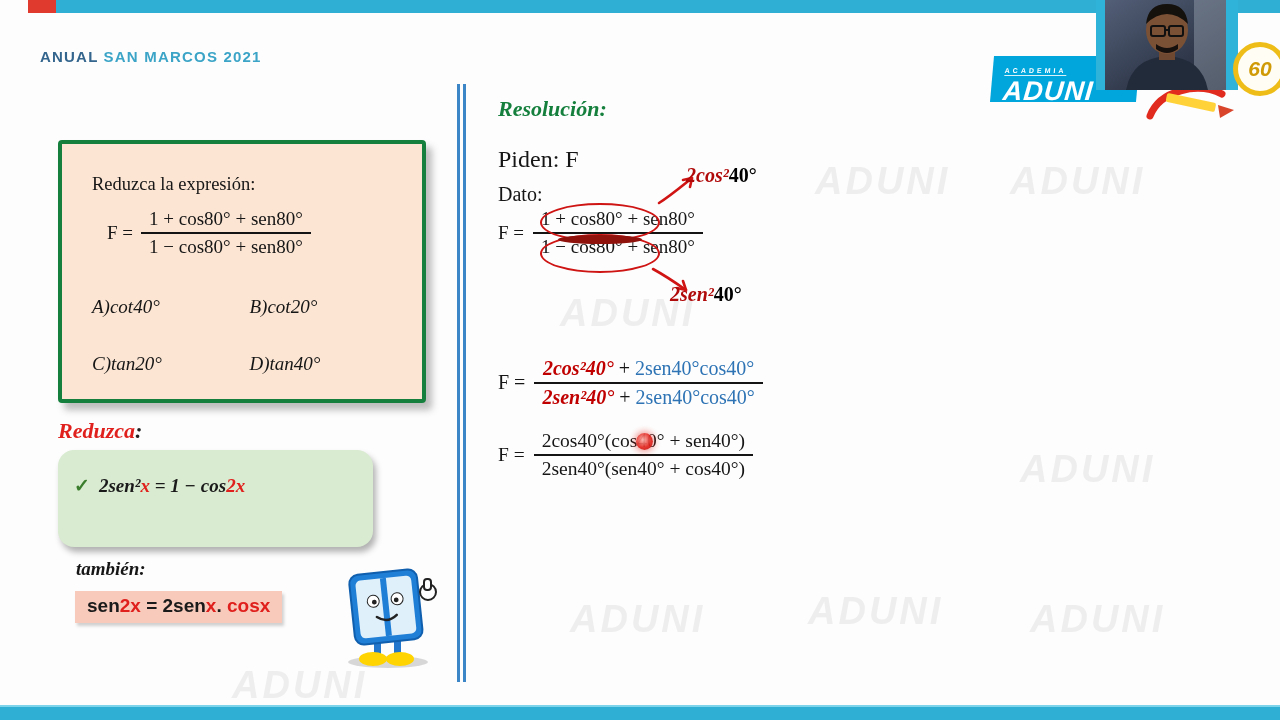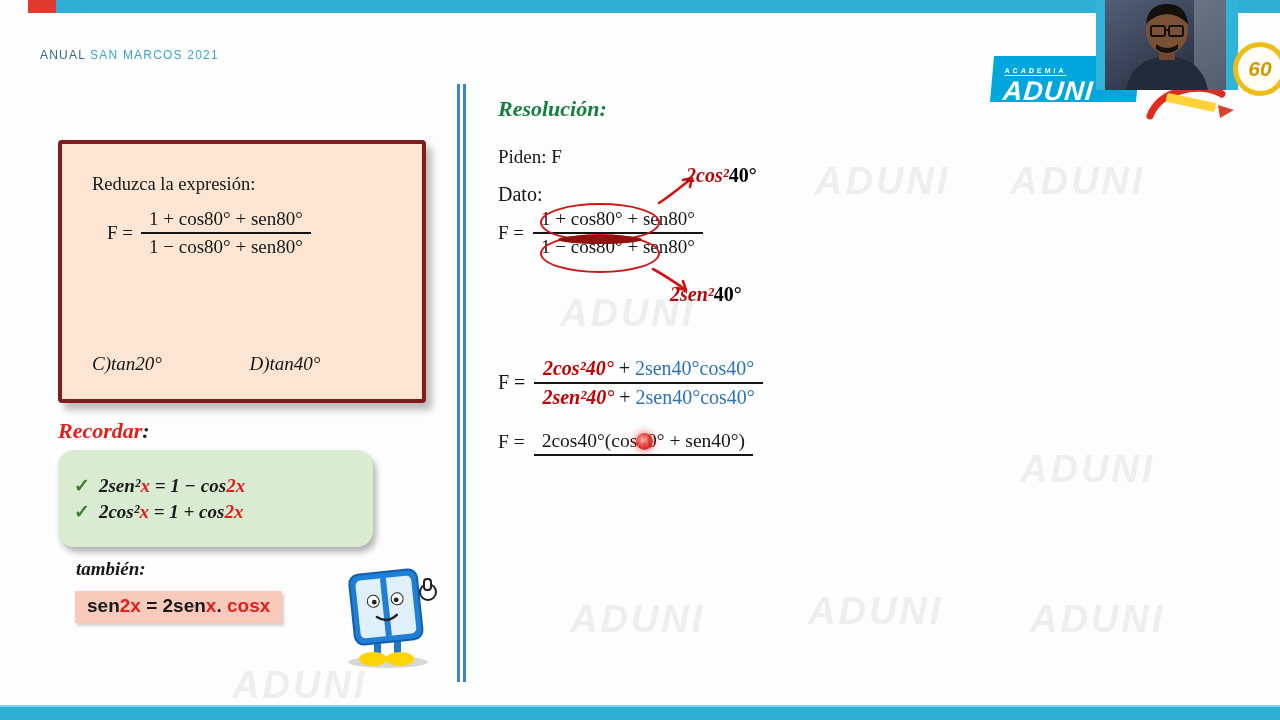--- a/index.html
+++ b/index.html
@@ -10,29 +10,29 @@
 
   
   .top-bar { position:absolute; left:28px; top:0; right:0; height:13px; background:#2fafd3; }
   .top-bar-red { position:absolute; left:0; top:0; width:28px; height:13px; background:#e03a2f; }
   .bottom-bar { position:absolute; left:0; bottom:0; width:1280px; height:15px; background:#2fafd3; border-top:2px solid #7ed4ea; }
 
   
   .wm { position:absolute; font-weight:800; font-style:italic; font-size:38px; letter-spacing:3px; color:rgba(110,110,110,0.10); white-space:nowrap; }
 
   
-  .course-title { position:absolute; left:40px; top:48px; font-size:12px; font-weight:400; letter-spacing:1.2px; }
+  .course-title { position:absolute; left:40px; top:48px; font-size:15px; font-weight:700; letter-spacing:1.2px; }
   .ct1 { color:#33658d; }
   .ct2 { color:#3ba4c7; }
 
   
   .problem-badge { position:absolute; left:62px; top:84px; width:217px; height:43px; background:linear-gradient(#f49a50,#e2711d); border-radius:9px; box-shadow:3px 4px 6px rgba(60,60,60,.45); display:flex; align-items:center; justify-content:center; color:#fff; font-weight:bold; font-size:17px; letter-spacing:.5px; }
 
   
-  .problem-box { position:absolute; left:58px; top:140px; width:368px; height:263px; background:#fce5d3; border:4px solid #7f1d1d; border-radius:4px; box-shadow:6px 7px 7px rgba(110,110,110,.45); }
+  .problem-box { position:absolute; left:58px; top:140px; width:368px; height:263px; background:#fce5d3; border:4px solid #15803d; border-radius:4px; box-shadow:6px 7px 7px rgba(110,110,110,.45); }
   .problem-prompt { position:absolute; left:30px; top:30px; font-family:"Liberation Serif",serif; font-size:18.5px; color:#161616; }
   .problem-eq { position:absolute; left:45px; top:62px; display:flex; align-items:center; gap:8px; font-size:19px; color:#161616; }
   .frac { display:inline-flex; flex-direction:column; align-items:center; }
   .frac .num, .frac .den { padding:2px 8px; white-space:nowrap; }
   .frac .bar { align-self:stretch; height:1.8px; background:#141414; }
   .opt-row { position:absolute; left:30px; width:315px; display:flex; }
   .opt-row.r1 { top:152px; }
   .opt-row.r2 { top:209px; }
   .opt { font-family:"Liberation Serif",serif; font-style:italic; font-size:19px; color:#161616; width:50%; }
 
@@ -47,21 +47,21 @@
   .also-label { position:absolute; left:76px; top:558px; font-weight:bold; font-style:italic; font-size:19px; color:#161616; }
   .pink-formula { position:absolute; left:75px; top:591px; background:#f7cabc; padding:4px 12px 6px 12px; font-weight:bold; font-size:19px; color:#1a1a1a; box-shadow:2px 3px 3px rgba(0,0,0,.18); white-space:nowrap; }
 
   .mascot { position:absolute; left:336px; top:558px; }
 
   
   .divider { position:absolute; left:457px; top:84px; height:598px; width:9px; border-left:3px solid #3c86c8; border-right:3px solid #3c86c8; }
 
   
   .res-title { position:absolute; left:498px; top:96px; font-family:"Liberation Serif",serif; font-weight:bold; font-style:italic; font-size:22px; color:#15803d; }
-  .piden { position:absolute; left:498px; top:146px; font-size:19px; color:#161616; }
+  .piden { position:absolute; left:498px; top:146px; font-size:24px; color:#161616; }
   .dato { position:absolute; left:498px; top:183px; font-size:20px; color:#161616; }
 
   .step { position:absolute; display:flex; align-items:center; gap:9px; color:#161616; font-family:"Liberation Serif",serif; }
   .step1 { left:498px; top:206px; font-size:19px; width:350px; }
   .step2 { left:498px; top:355px; font-size:20px; }
   .step3 { left:498px; top:428px; font-size:19.5px; }
   .f-label { white-space:nowrap; }
 
   .ellipse { position:absolute; border:2.6px solid #cf1414; border-radius:50%; }
   .e-top { left:42px; top:-3px; width:120px; height:39px; }
@@ -117,36 +117,37 @@
   <div class="problem-box">
     <div class="problem-prompt">Reduzca la expresión:</div>
     <div class="problem-eq serif">
       <span class="f-label">F =</span>
       <span class="frac">
         <span class="num">1 + cos80° + sen80°</span>
         <span class="bar"></span>
         <span class="den">1 − cos80° + sen80°</span>
       </span>
     </div>
+    <div class="opt-row r1">
+      <span class="opt"><span>A)</span><span>cot40°</span></span>
+      <span class="opt"><span>B)</span><span>cot20°</span></span>
+    </div>
     <div class="opt-row r2">
       <span class="opt"><span>C)</span><span>tan20°</span></span>
       <span class="opt"><span>D)</span><span>tan40°</span></span>
     </div>
   </div>
 
   <div class="recall-title">
-    <span class="rt">Recordar</span><span class="rc">:</span>
+    <span class="rt">Reduzca</span><span class="rc">:</span>
   </div>
 
   <div class="recall-box">
     <div class="recall-line">
       <span class="check">✓</span><span>2sen²</span><span class="m-red">x</span><span> = 1 − cos</span><span class="m-red">2x</span>
-    </div>
-    <div class="recall-line">
-      <span class="check">✓</span><span>2cos²</span><span class="m-red">x</span><span> = 1 + cos</span><span class="m-red">2x</span>
     </div>
   </div>
 
   <div class="also-label serif">también:</div>
 
   <div class="pink-formula">
     <span>sen</span><span class="m-red">2x</span><span> = 2sen</span><span class="m-red">x</span><span>. </span><span class="m-red">cosx</span>
   </div>
 
   <svg class="mascot" width="108" height="112" viewBox="0 0 108 112">
@@ -209,20 +210,21 @@
       <span class="bar"></span>
       <span class="den"><span class="t-red">2sen²40°</span><span> + </span><span class="t-blue">2sen40°cos40°</span></span>
     </span>
   </div>
 
   <div class="step step3">
     <span class="f-label">F =</span>
     <span class="frac">
       <span class="num">2cos40°(cos40° + sen40°)</span>
       <span class="bar"></span>
+      <span class="den">2sen40°(sen40° + cos40°)</span>
     </span>
   </div>
 
   <div class="laser"></div>
 
   <div class="logo-box">
     <span class="logo-small">ACADEMIA</span>
     <div class="logo-main">ADUNI</div>
   </div>
 

